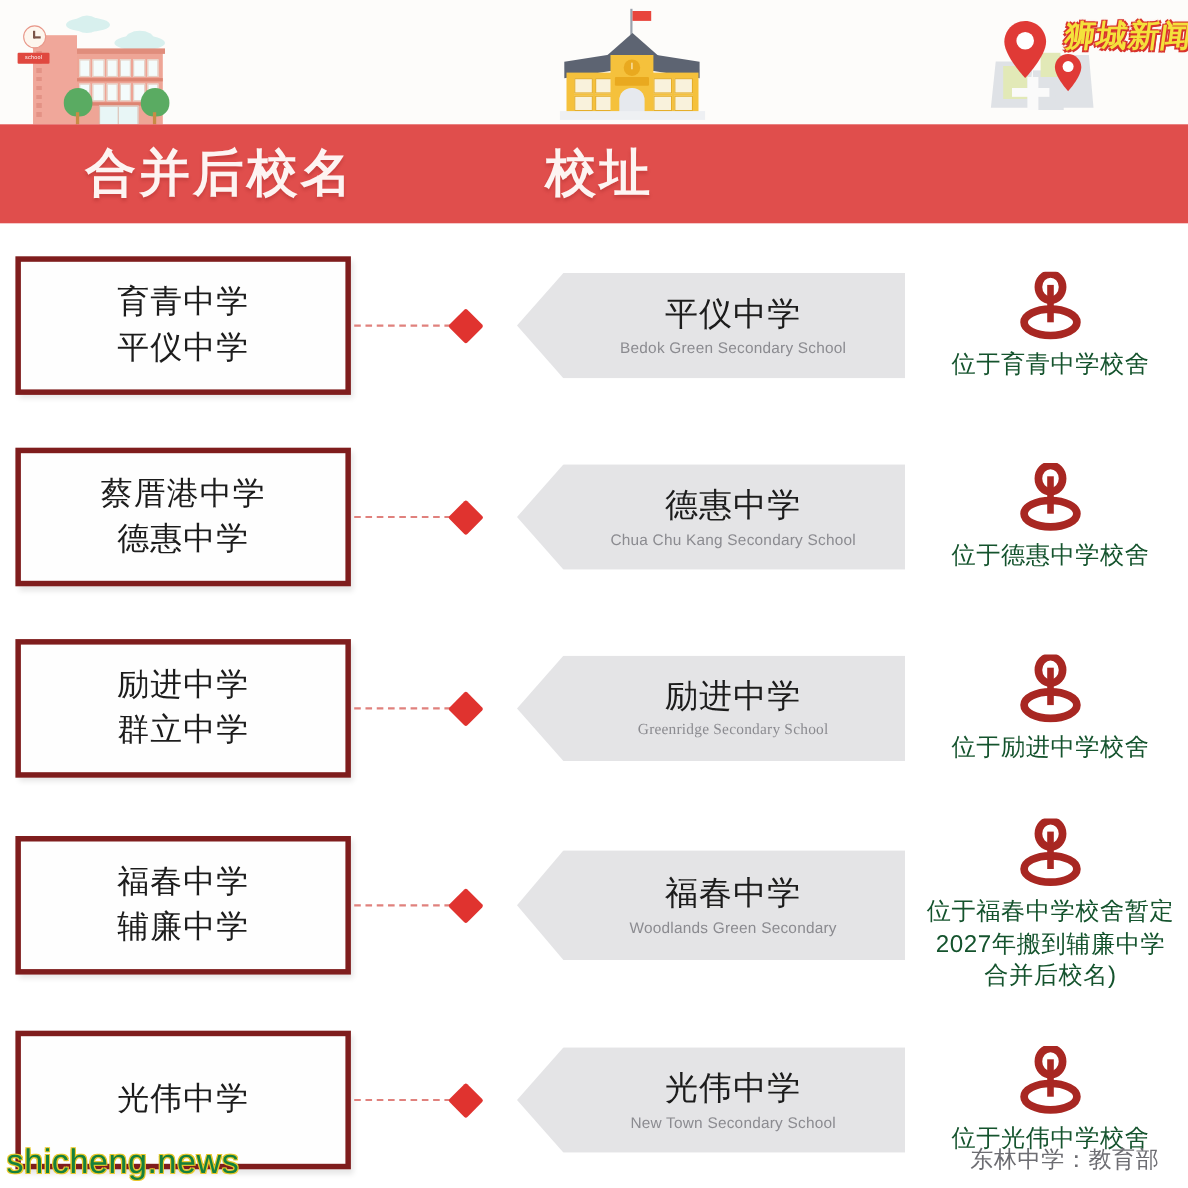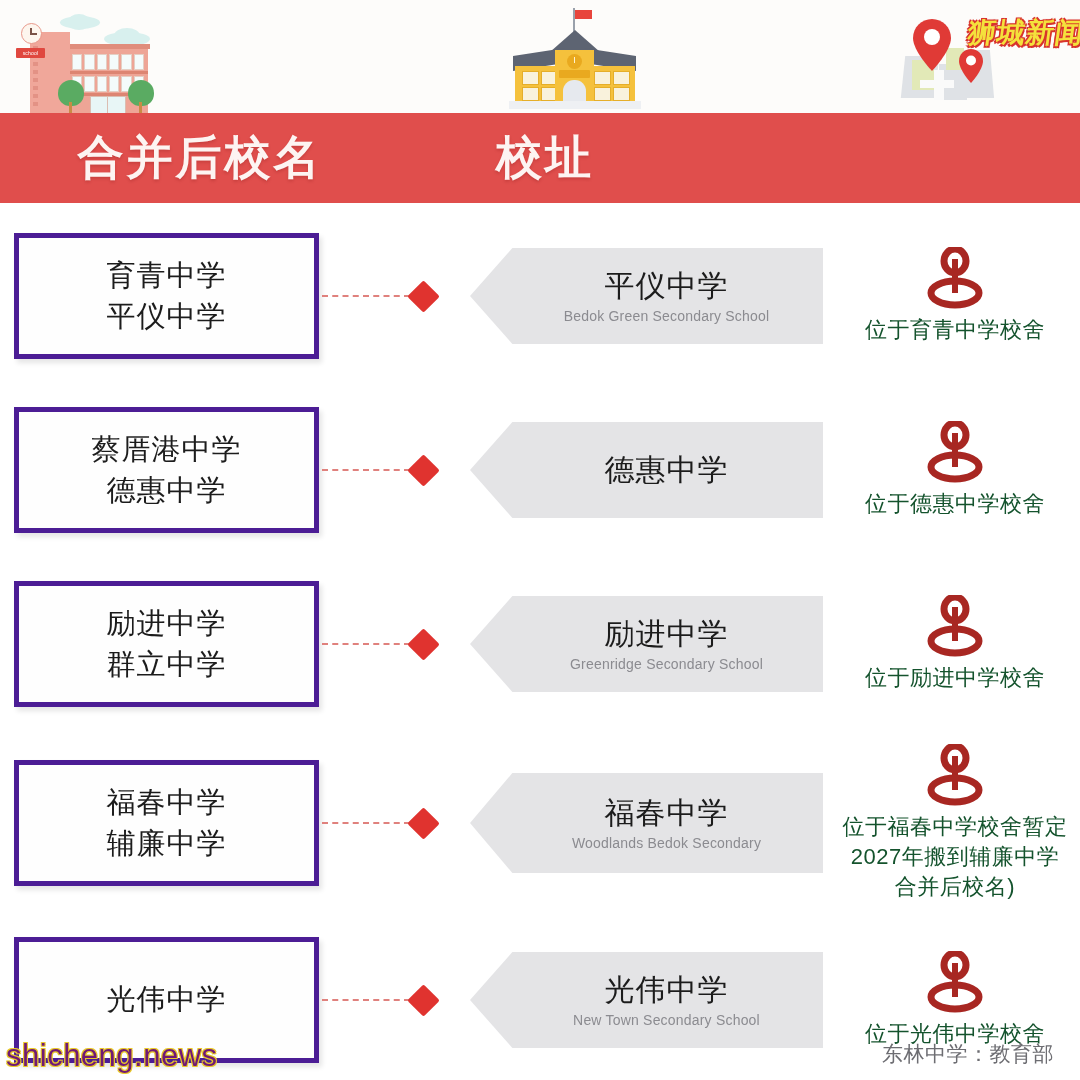--- a/index.html
+++ b/index.html
@@ -333,36 +333,36 @@
   }
   .row {
     position: absolute;
     left: 0;
     width: 1080px;
     display: flex;
     align-items: center;
   }
   .row.r1 { top: 18px;  height: 150px; }
   .row.r2 { top: 192px; height: 150px; align-items: center; }
-  .row.r3 { top: 366px; height: 150px; }
+  .row.r3 { top: 366px; height: 150px; font-family: Liberation Serif, serif; }
   .row.r4 { top: 540px; height: 160px; justify-content: center; }
   .row.r5 { top: 722px; height: 150px; }
 
   
   .col-merge {
     width: 350px;
     display: flex;
     justify-content: flex-start;
     padding-left: 14px;
     box-sizing: border-box;
   }
   .merge-box {
     width: 305px;
     height: 126px;
-    border: 5px solid #4c1d95;
+    border: 5px solid #7f1d1d;
     background: #fefefe;
     box-shadow: 3px 4px 5px rgba(0,0,0,0.10);
     display: flex;
     flex-direction: column;
     align-items: center;
     justify-content: center;
     box-sizing: border-box;
   }
   .merge-line {
     font-size: 29px;
@@ -463,21 +463,21 @@
     font-size: 21px;
     color: #6d6d72;
     letter-spacing: 0.5px;
     white-space: nowrap;
   }
   .watermark-url {
     position: absolute;
     left: 6px;
     bottom: 6px;
     font-size: 31px;
-    color: #701a75;
+    color: #15803d;
     letter-spacing: 0.5px;
     text-shadow:
       -1px -1px 0 #e8c82a, 1px -1px 0 #e8c82a,
       -1px  1px 0 #e8c82a, 1px  1px 0 #e8c82a;
     white-space: nowrap;
   }
 </style>
 </head>
 <body>
 
@@ -617,20 +617,21 @@
         <div class="merge-line">德惠中学</div>
       </div>
     </div>
     <div class="col-connector">
       <div class="dash-line"></div>
       <div class="diamond"></div>
     </div>
     <div class="col-newname">
       <div class="arrow-banner">
         <div class="nn-cn">德惠中学</div>
+        <div class="nn-en">Chua Chu Kang Secondary School</div>
       </div>
     </div>
     <div class="col-address">
       <span class="pin-icon">
         <svg width="58" height="62" viewBox="0 0 58 62">
           <ellipse cx="29" cy="46" rx="24" ry="12" fill="none" stroke="#a82722" stroke-width="7"></ellipse>
           <rect x="26" y="12" width="6" height="34" fill="#a82722"></rect>
           <ellipse cx="29" cy="14" rx="11" ry="12" fill="none" stroke="#a82722" stroke-width="7"></ellipse>
         </svg>
       </span>
@@ -674,21 +675,21 @@
         <div class="merge-line">辅廉中学</div>
       </div>
     </div>
     <div class="col-connector">
       <div class="dash-line"></div>
       <div class="diamond"></div>
     </div>
     <div class="col-newname">
       <div class="arrow-banner tall">
         <div class="nn-cn">福春中学</div>
-        <div class="nn-en">Woodlands Bedok Secondary</div>
+        <div class="nn-en">Woodlands Green Secondary</div>
       </div>
     </div>
     <div class="col-address">
       <span class="pin-icon">
         <svg width="58" height="62" viewBox="0 0 58 62">
           <ellipse cx="29" cy="46" rx="24" ry="12" fill="none" stroke="#a82722" stroke-width="7"></ellipse>
           <rect x="26" y="12" width="6" height="34" fill="#a82722"></rect>
           <ellipse cx="29" cy="14" rx="11" ry="12" fill="none" stroke="#a82722" stroke-width="7"></ellipse>
         </svg>
       </span>

